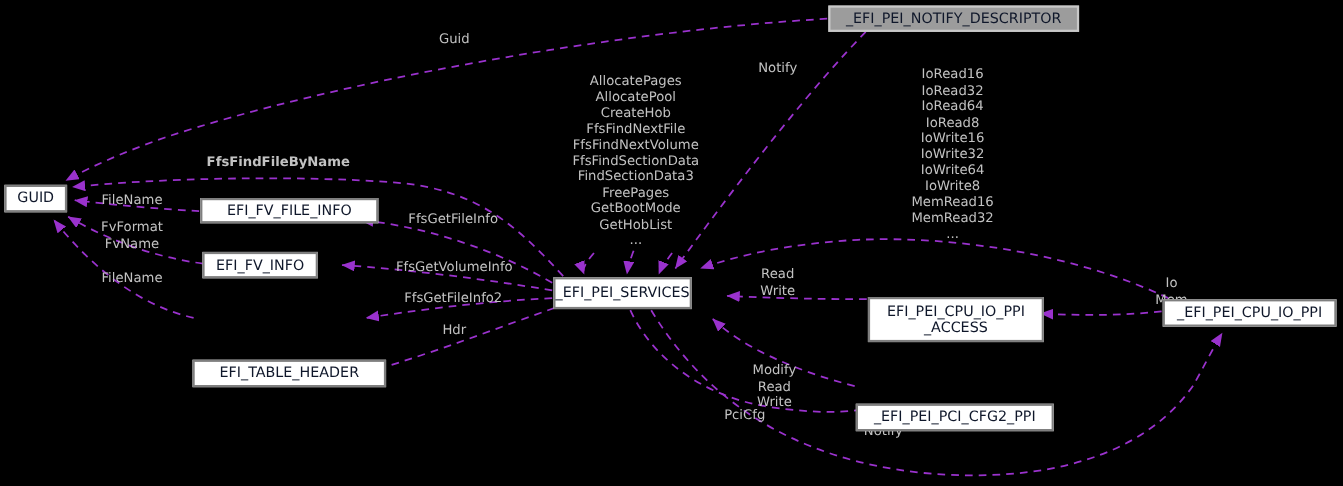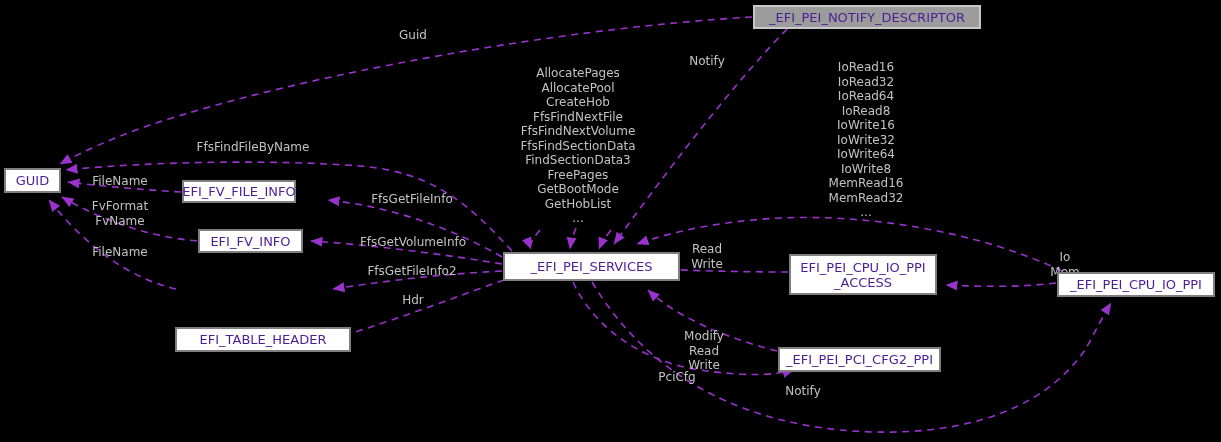--- a/index.html
+++ b/index.html
@@ -1,20 +1,20 @@
 <!DOCTYPE html>
 <html><head>
 <meta charset="utf-8">
 <style>
   html,body{margin:0;padding:0;background:#000;}
   #canvas{position:relative;width:1221px;height:442px;background:#000;overflow:hidden;
           font-family:"DejaVu Sans","Liberation Sans",sans-serif;}
   #edges{position:absolute;left:0;top:0;z-index:0;}
   .node{position:absolute;display:flex;align-items:center;justify-content:center;
-        background:#fff;border:2px solid #7f7f7f;color:#4c1d95;font-size:13px;
+        background:#fff;border:2px solid #7f7f7f;color:#0f172a;font-size:13px;
         text-align:center;white-space:pre-line;line-height:15px;z-index:2;box-sizing:border-box;
         cursor:pointer;}
   .node.highlight{background:#9c9c9c;border-color:#c8c8c8;}
   .elabel{position:absolute;transform:translateX(-50%);color:#c2c2c2;font-size:12px;
           line-height:14.5px;text-align:center;white-space:pre-line;z-index:1;}
 </style>
 </head>
 <body>
 
 <div id="canvas">
@@ -42,33 +42,33 @@
       <path marker-end="url(#ah)" d="M1062,271 C980,232 870,214 780,218 C722,221 674,231 637,244"></path>
       <path marker-end="url(#ah)" d="M788,272 C745,272 702,271 661,269"></path>
       <path marker-end="url(#ah)" d="M777,351 C722,337 674,315 648,290"></path>
       <path marker-end="url(#ah)" d="M573,282 C595,330 645,362 700,370 C742,376 772,376 794,370"></path>
       <path marker-end="url(#ah)" d="M592,282 C640,362 720,418 840,430 C950,440 1040,415 1085,350 C1093,336 1104,314 1111,303"></path>
       <path marker-end="url(#ah)" d="M1056,283 C1022,287 986,287 946,285"></path>
     </g>
   </svg>
 
   <div class="node" style="left:4px;top:168px;width:57px;height:25px;">GUID</div>
-  <div class="node" style="left:182px;top:180px;width:114px;height:23px;">EFI_FV_FILE_INFO</div>
-  <div class="node" style="left:198px;top:229px;width:105px;height:24px;">EFI_FV_INFO</div>
+  <div class="node" style="left:182px;top:180px;width:162px;height:23px;">EFI_FV_FILE_INFO</div>
+  <div class="node" style="left:184px;top:229px;width:105px;height:24px;">EFI_FV_INFO</div>
   <div class="node" style="left:175px;top:327px;width:176px;height:25px;">EFI_TABLE_HEADER</div>
-  <div class="node" style="left:503px;top:252px;width:177px;height:29px;text-align:center;">_EFI_PEI_SERVICES</div>
+  <div class="node" style="left:503px;top:252px;width:126px;height:29px;text-align:center;">_EFI_PEI_SERVICES</div>
   <div class="node highlight" style="left:753px;top:5px;width:228px;height:24px;">_EFI_PEI_NOTIFY_DESCRIPTOR</div>
-  <div class="node" style="left:789px;top:254px;width:148px;height:41px;">EFI_PEI_CPU_IO_PPI
+  <div class="node" style="left:789px;top:270px;width:160px;height:41px;">EFI_PEI_CPU_IO_PPI
 _ACCESS</div>
-  <div class="node" style="left:778px;top:347px;width:163px;height:25px;">_EFI_PEI_PCI_CFG2_PPI</div>
+  <div class="node" style="left:778px;top:367px;width:180px;height:25px;">_EFI_PEI_PCI_CFG2_PPI</div>
   <div class="node" style="left:1057px;top:272px;width:158px;height:25px;text-align:center;">_EFI_PEI_CPU_IO_PPI</div>
 
   <div class="elabel" style="left:413px;top:28px;">Guid</div>
   <div class="elabel" style="left:707px;top:54px;">Notify</div>
-  <div class="elabel" style="left:253px;top:140px;">FfsFindFileByName</div>
+  <div class="elabel" style="left:253px;top:140px;font-weight:bold;">FfsFindFileByName</div>
   <div class="elabel" style="left:120px;top:174px;">FileName</div>
   <div class="elabel" style="left:120px;top:199px;">FvFormat
 FvName</div>
   <div class="elabel" style="left:120px;top:245px;">FileName</div>
   <div class="elabel" style="left:412px;top:192px;">FfsGetFileInfo</div>
   <div class="elabel" style="left:413px;top:235px;">FfsGetVolumeInfo</div>
   <div class="elabel" style="left:412px;top:264px;">FfsGetFileInfo2</div>
   <div class="elabel" style="left:413px;top:293px;">Hdr</div>
   <div class="elabel" style="left:578px;top:66px;">AllocatePages
 AllocatePool

